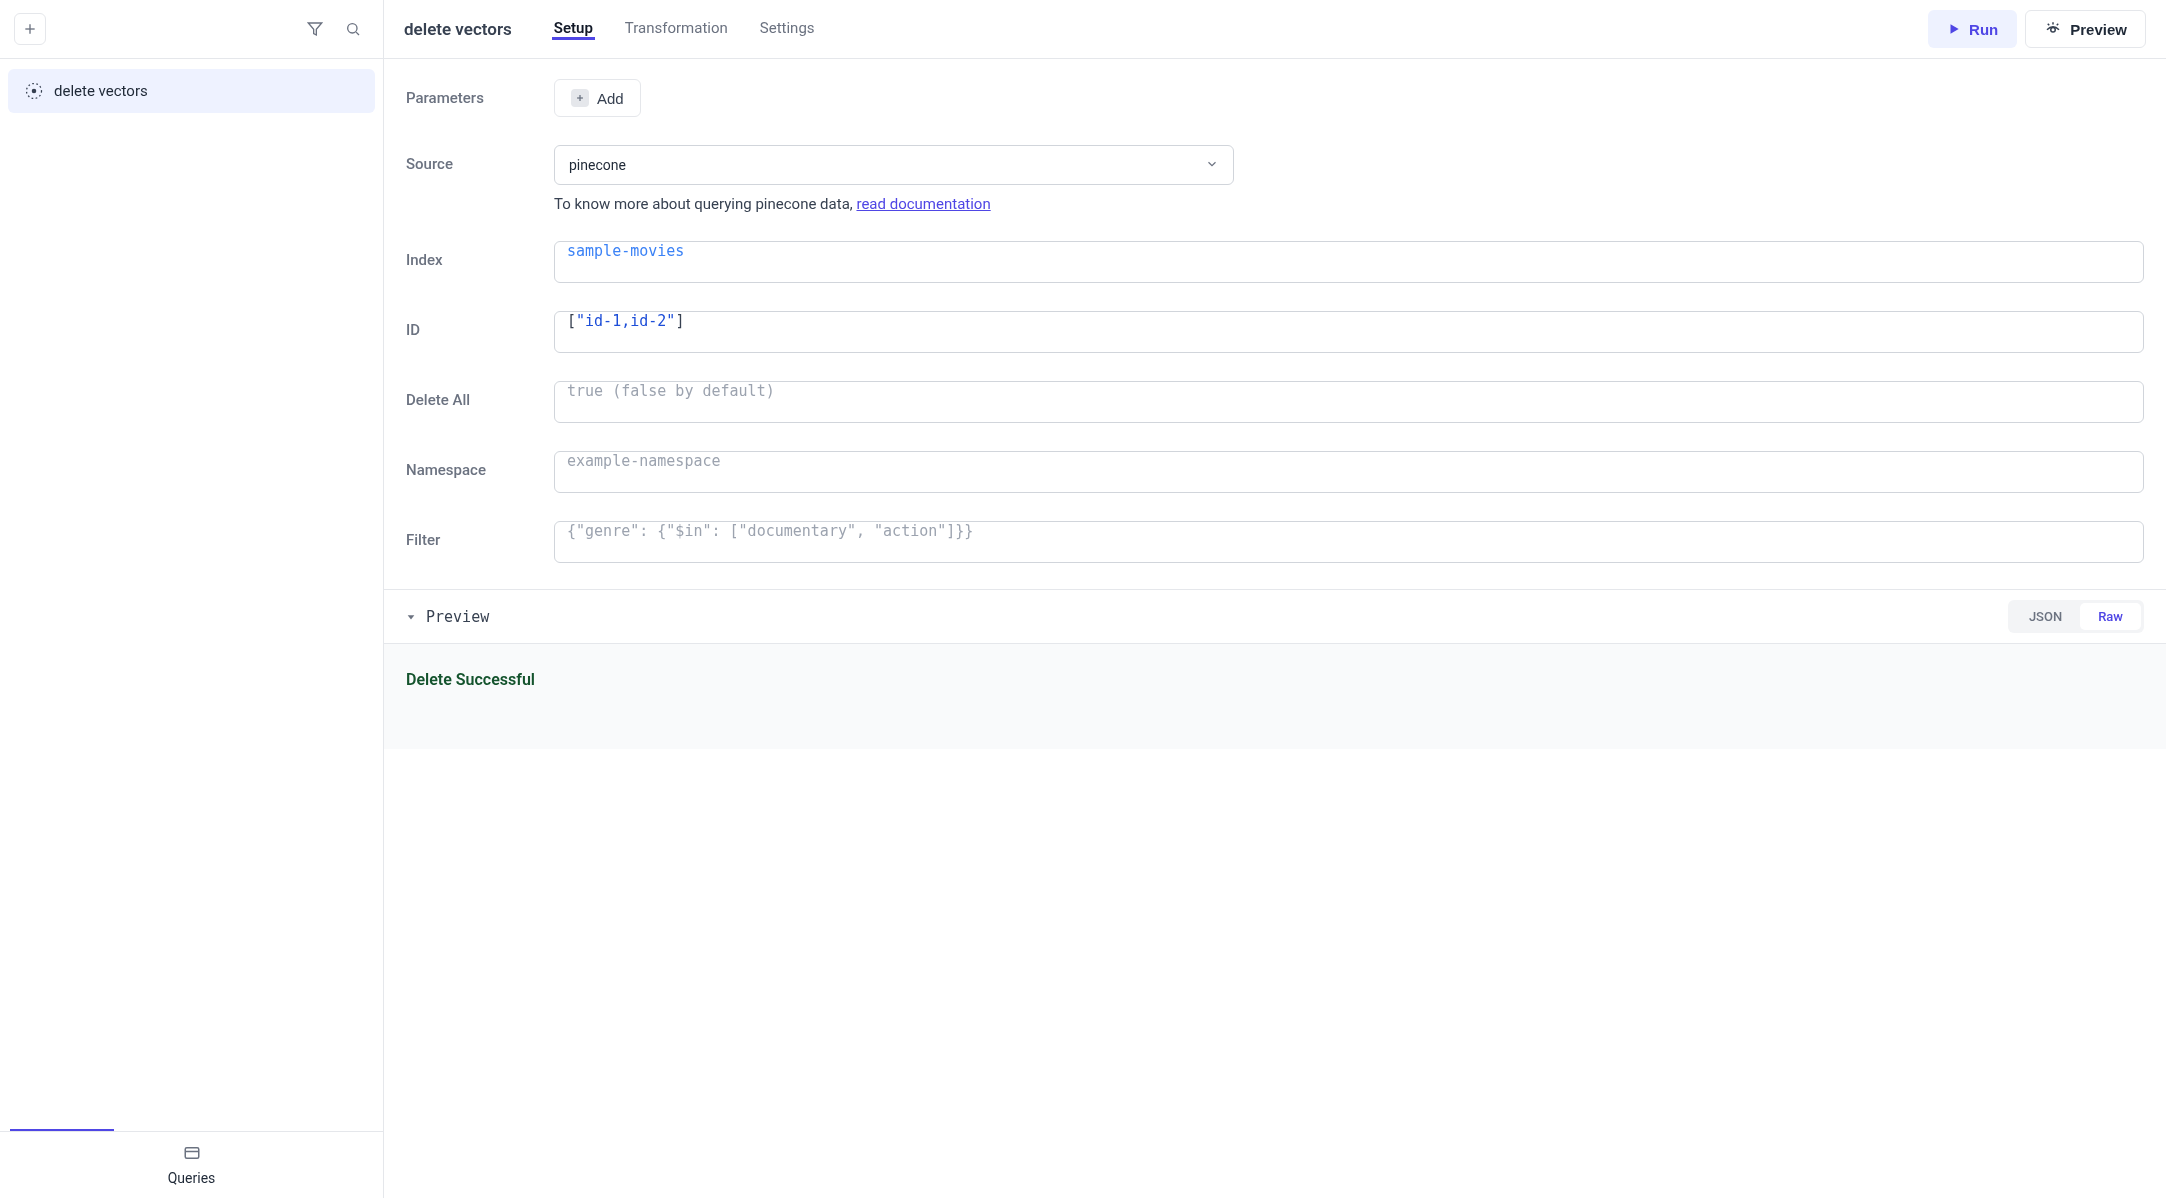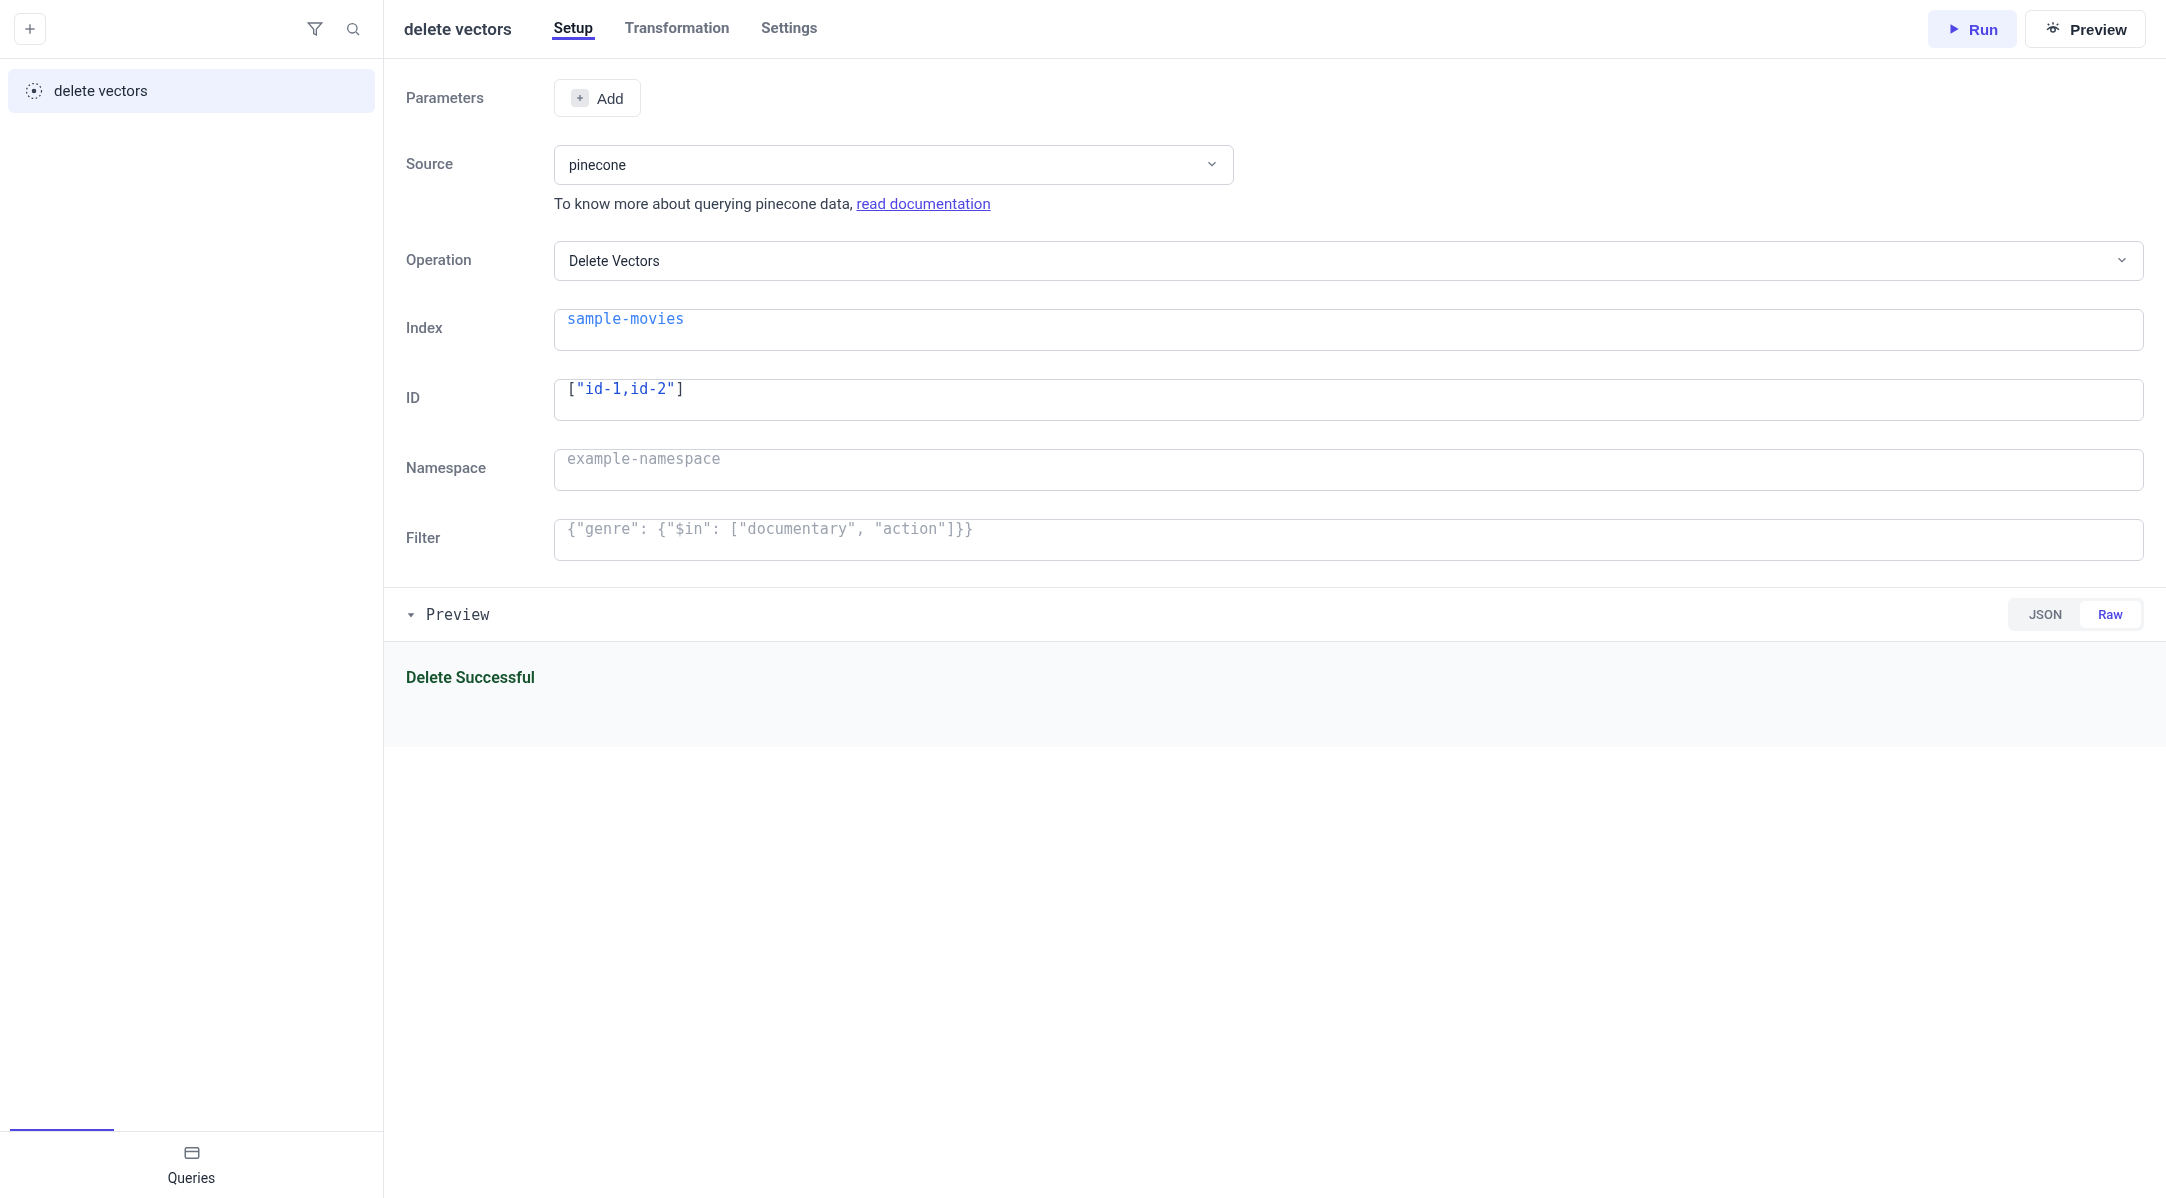--- a/index.html
+++ b/index.html
@@ -69,21 +69,20 @@
     border-bottom: 1px solid #e5e7eb;
     height: 59px;
   }
   .header-left { display: flex; align-items: center; gap: 40px; }
   .page-title { font-size: 17px; font-weight: 600; color: #374151; }
   .tabs { display: flex; gap: 28px; height: 100%; align-items: stretch; }
   .tab {
     display: flex; align-items: center; padding: 0 2px;
     font-size: 15px; color: #6b7280; cursor: pointer;
     border-bottom: 3px solid transparent;
-    font-weight: bold;
   }
   .tab.active { color: #111827; font-weight: 600; border-bottom-color: #4f46e5; }
   .header-right { display: flex; gap: 8px; }
   .btn {
     display: inline-flex; align-items: center; gap: 8px;
     height: 38px; padding: 0 18px;
     border-radius: 6px; font-size: 15px; font-weight: 600;
     cursor: pointer; border: 1px solid transparent;
   }
   .btn-run { background: #eef2ff; color: #4f46e5; }
@@ -267,33 +266,20 @@
                   <polyline points="6 9 12 15 18 9"></polyline>
                 </svg>
             </span>
           </div>
           <div class="help-text">
             <span>To know more about querying pinecone data, </span><a href="#">read documentation</a>
           </div>
         </div>
       </div>
 
-      <div class="row">
-        <div class="label">Operation</div>
-        <div class="control">
-          <div class="select">
-            <span>Delete Vectors</span>
-            <span class="chev">
-              <svg viewBox="0 0 24 24" fill="none" stroke-width="2">
-                  <polyline points="6 9 12 15 18 9"></polyline>
-                </svg>
-            </span>
-          </div>
-        </div>
-      </div>
 
       <div class="row">
         <div class="label">Index</div>
         <div class="control">
           <div class="code-input">
             <span class="highlight">sample-movies</span>
           </div>
         </div>
       </div>
 
@@ -301,20 +287,26 @@
         <div class="label">ID</div>
         <div class="control">
           <div class="code-input">
             <span class="punct">[</span>
               <span class="string">"id-1,id-2"</span>
               <span class="punct">]</span>
           </div>
         </div>
       </div>
 
+      <div class="row">
+        <div class="label">Delete All</div>
+        <div class="control">
+          <div class="code-input placeholder">true (false by default)</div>
+        </div>
+      </div>
 
       <div class="row">
         <div class="label">Namespace</div>
         <div class="control">
           <div class="code-input placeholder">example-namespace</div>
         </div>
       </div>
 
       <div class="row" style="margin-bottom:0">
         <div class="label">Filter</div>

